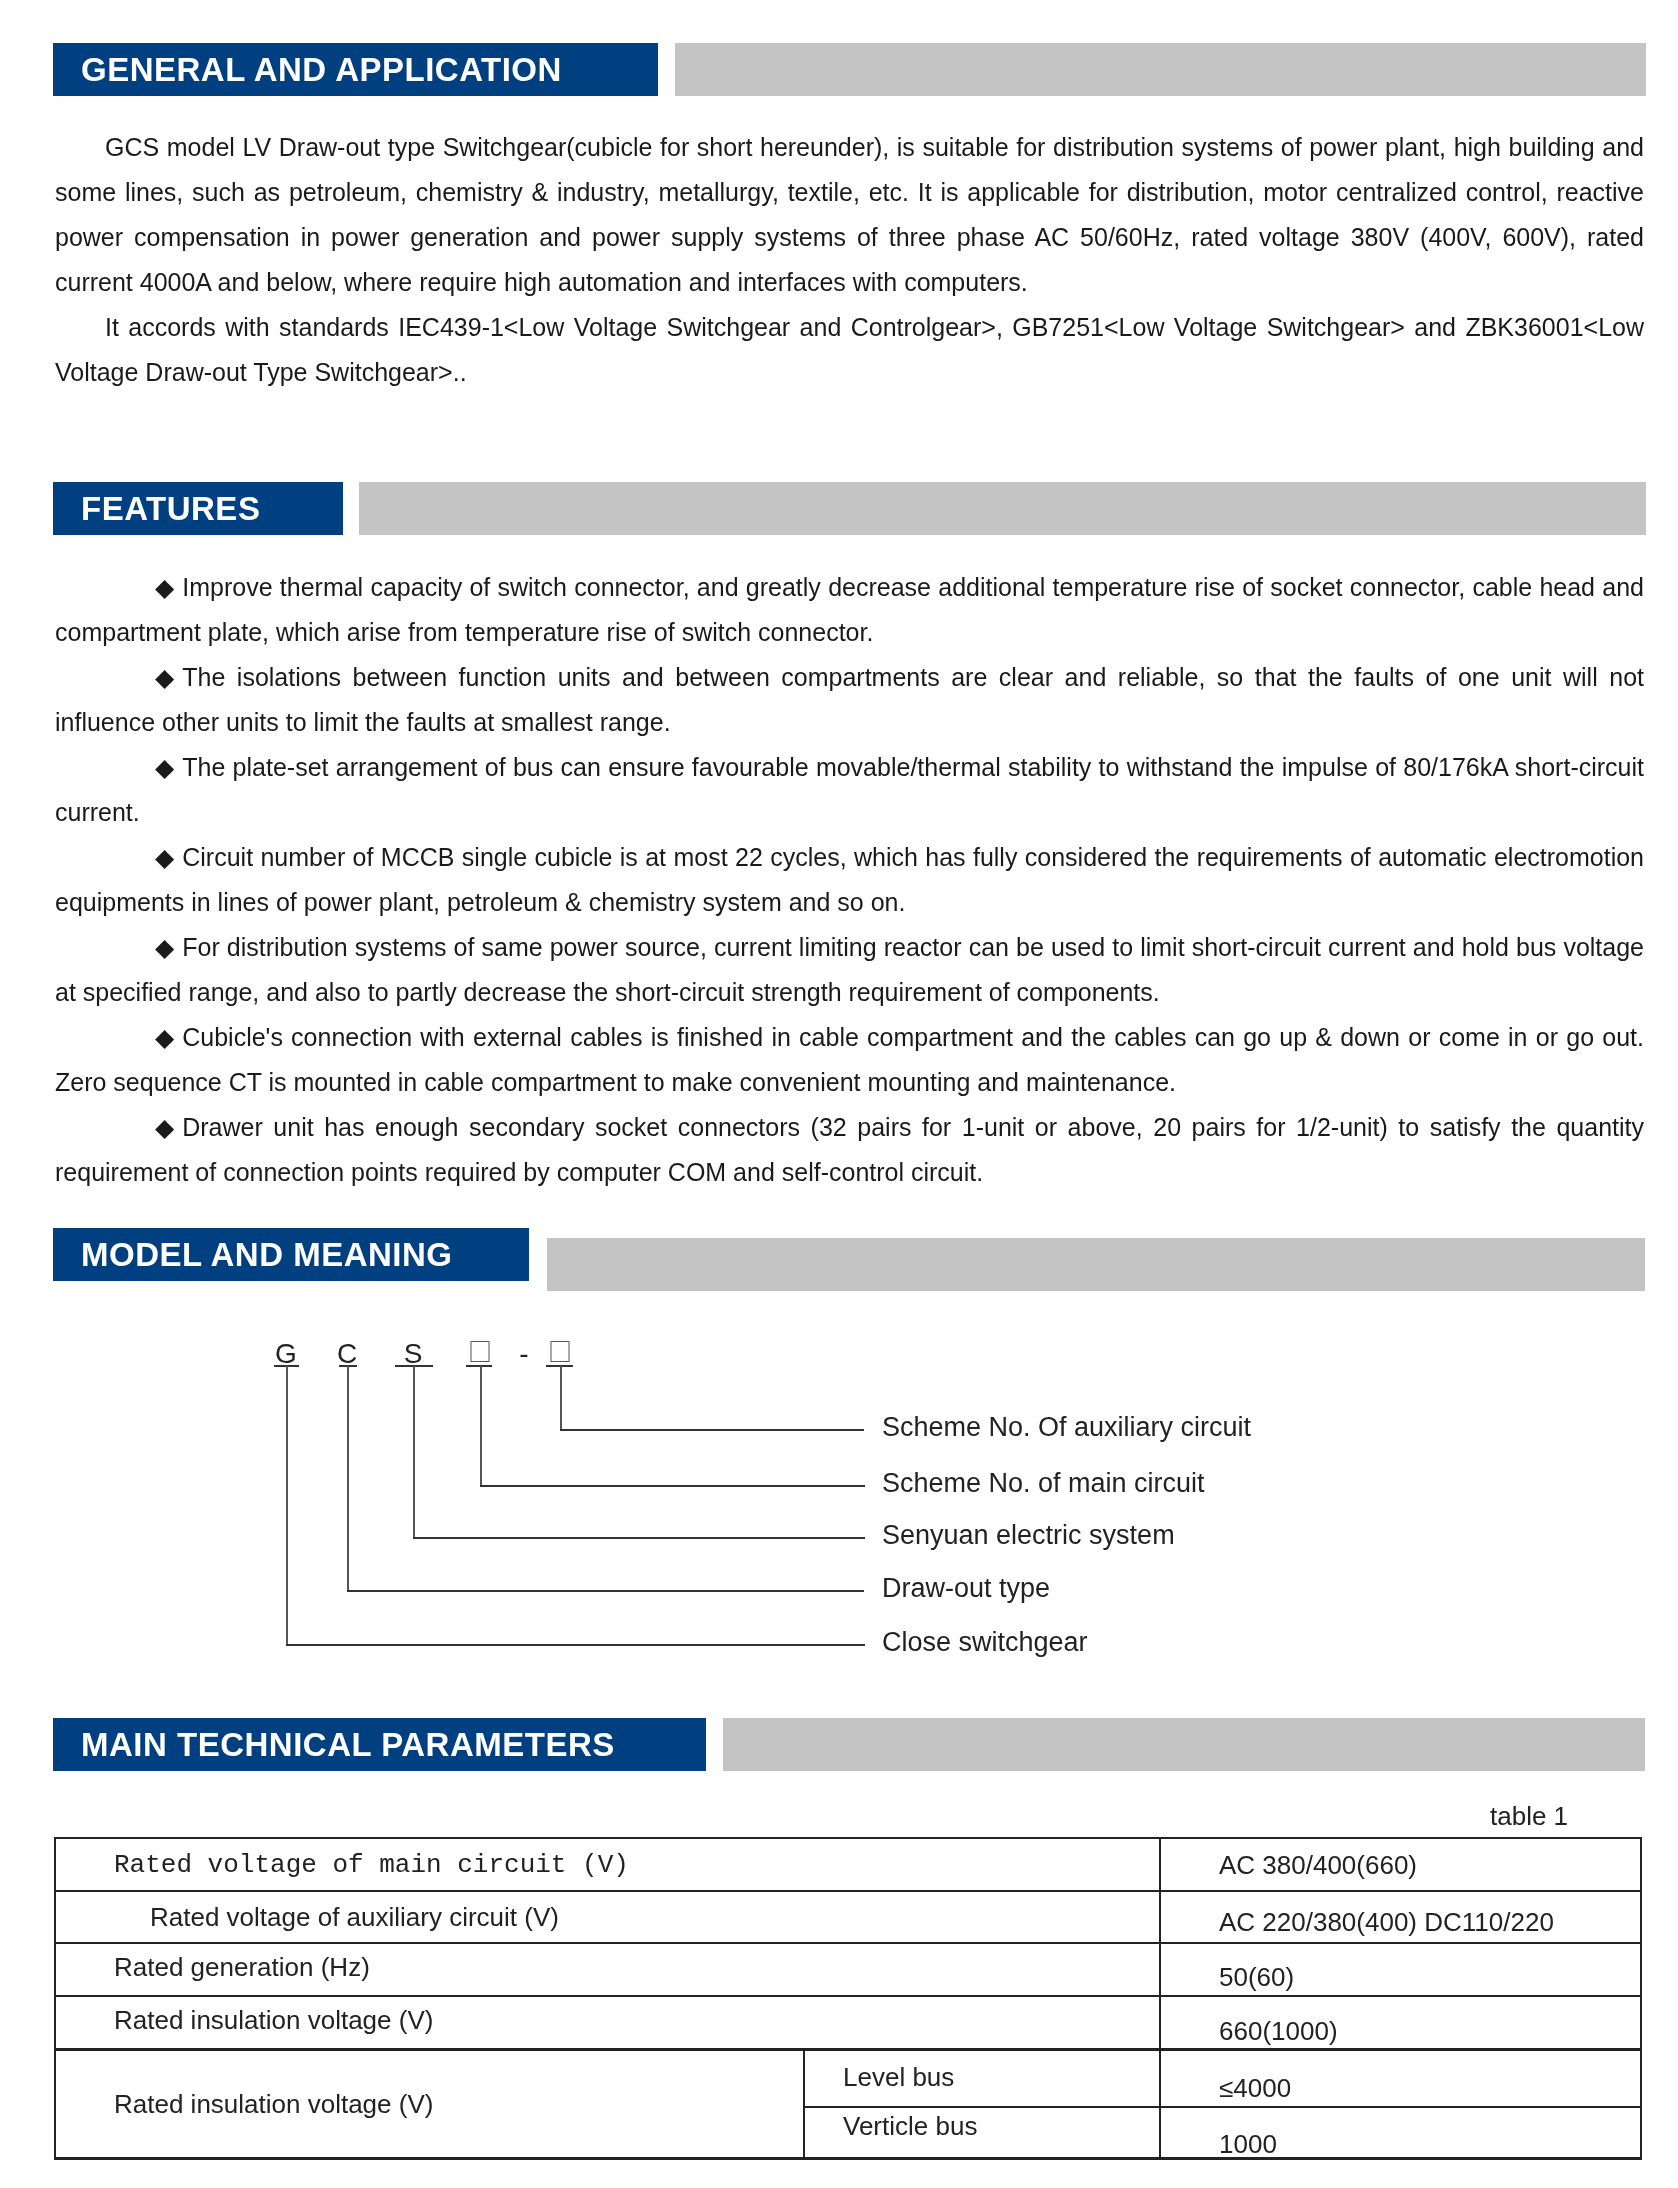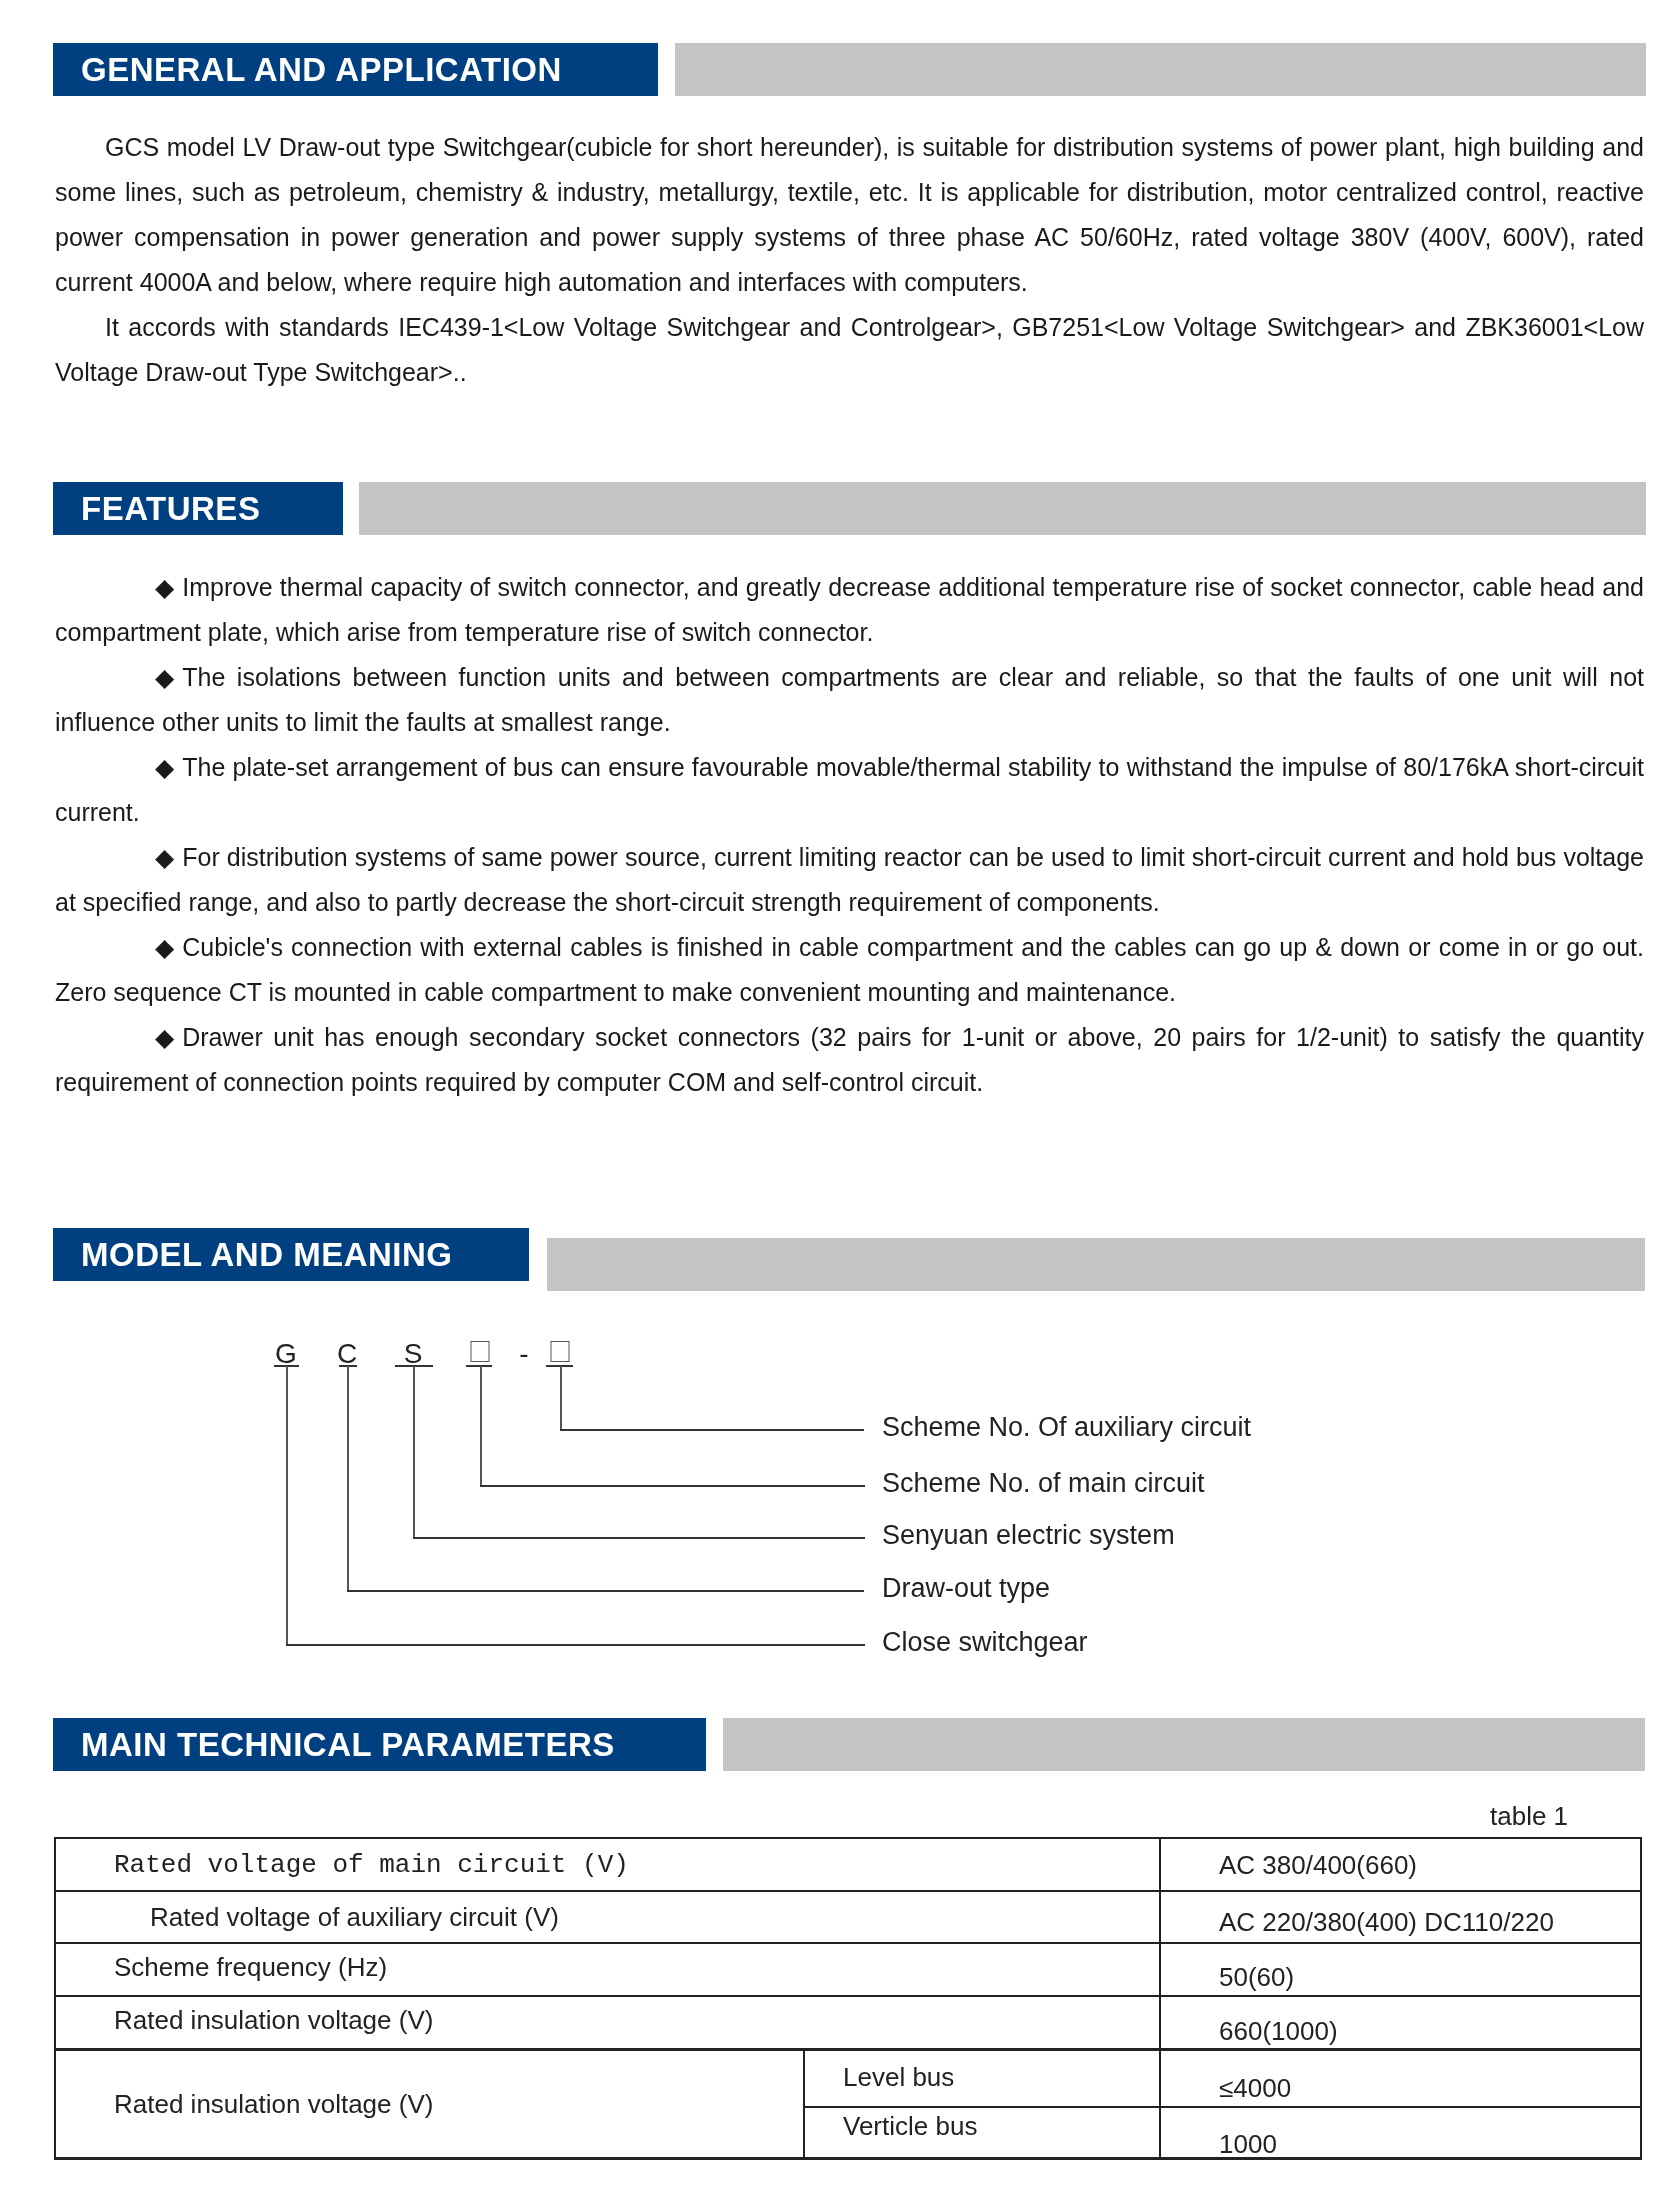--- a/index.html
+++ b/index.html
@@ -39,20 +39,21 @@
 
 <div class="hdr" style="left:53px; top:482px; width:290px;">
   <span>FEATURES</span>
 </div>
 <div class="bar" style="left:359px; top:482px; width:1287px;"></div>
 
 <div class="para" style="top:565px;">
   <p><span class="diamond">◆</span><span>Improve thermal capacity of switch connector, and greatly decrease additional temperature rise of socket connector, cable head and compartment plate, which arise from temperature rise of switch connector.</span></p>
   <p><span class="diamond">◆</span><span>The isolations between function units and between compartments are clear and reliable, so that the faults of one unit will not influence other units to limit the faults at smallest range.</span></p>
   <p><span class="diamond">◆</span><span>The plate-set arrangement of bus can ensure favourable movable/thermal stability to withstand the impulse of 80/176kA short-circuit current.</span></p>
+  <p><span class="diamond">◆</span><span>Circuit number of MCCB single cubicle is at most 22 cycles, which has fully considered the requirements of automatic electromotion equipments in lines of power plant, petroleum &amp; chemistry system and so on.</span></p>
   <p><span class="diamond">◆</span><span>For distribution systems of same power source, current limiting reactor can be used to limit short-circuit current and hold bus voltage at specified range, and also to partly decrease the short-circuit strength requirement of components.</span></p>
   <p><span class="diamond">◆</span><span>Cubicle's connection with external cables is finished in cable compartment and the cables can go up &amp; down or come in or go out. Zero sequence CT is mounted in cable compartment to make convenient mounting and maintenance.</span></p>
   <p><span class="diamond">◆</span><span>Drawer unit has enough secondary socket connectors (32 pairs for 1-unit or above, 20 pairs for 1/2-unit) to satisfy the quantity requirement of connection points required by computer COM and self-control circuit.</span></p>
 </div>
 
 <div class="hdr" style="left:53px; top:1228px; width:476px;">
   <span>MODEL AND MEANING</span>
 </div>
 <div class="bar" style="left:547px; top:1238px; width:1098px;"></div>
 
@@ -110,21 +111,21 @@
   <div class="tbl-line-v" style="left:1159px; top:1837px; height:322px;"></div>
   <div class="tbl-line-v" style="left:1640px; top:1837px; height:322px;"></div>
   <div class="tbl-line-v" style="left:803px; top:2049px; height:110px;"></div>
 
   <span class="cell" style="left:114px; top:1850px;font-family:Liberation Mono, monospace;">Rated voltage of main circuit (V)</span>
   <span class="cell" style="left:1219px; top:1850px;">AC 380/400(660)</span>
 
   <span class="cell" style="left:118px; top:1902px;margin-left:32px;">Rated voltage of auxiliary circuit (V)</span>
   <span class="cell" style="left:1219px; top:1907px;">AC 220/380(400) DC110/220</span>
 
-  <span class="cell" style="left:114px; top:1952px;">Scheme frequency (Hz)</span>
+  <span class="cell" style="left:114px; top:1952px;">Rated generation (Hz)</span>
   <span class="cell" style="left:1219px; top:1962px;">50(60)</span>
 
   <span class="cell" style="left:114px; top:2005px;">Rated insulation voltage (V)</span>
   <span class="cell" style="left:1219px; top:2016px;">660(1000)</span>
 
   <span class="cell" style="left:114px; top:2089px;">Rated insulation voltage (V)</span>
   <span class="cell" style="left:843px; top:2062px;">Level bus</span>
   <span class="cell" style="left:1219px; top:2073px;">≤4000</span>
   <span class="cell" style="left:843px; top:2111px;">Verticle bus</span>
   <span class="cell" style="left:1219px; top:2129px;">1000</span>

